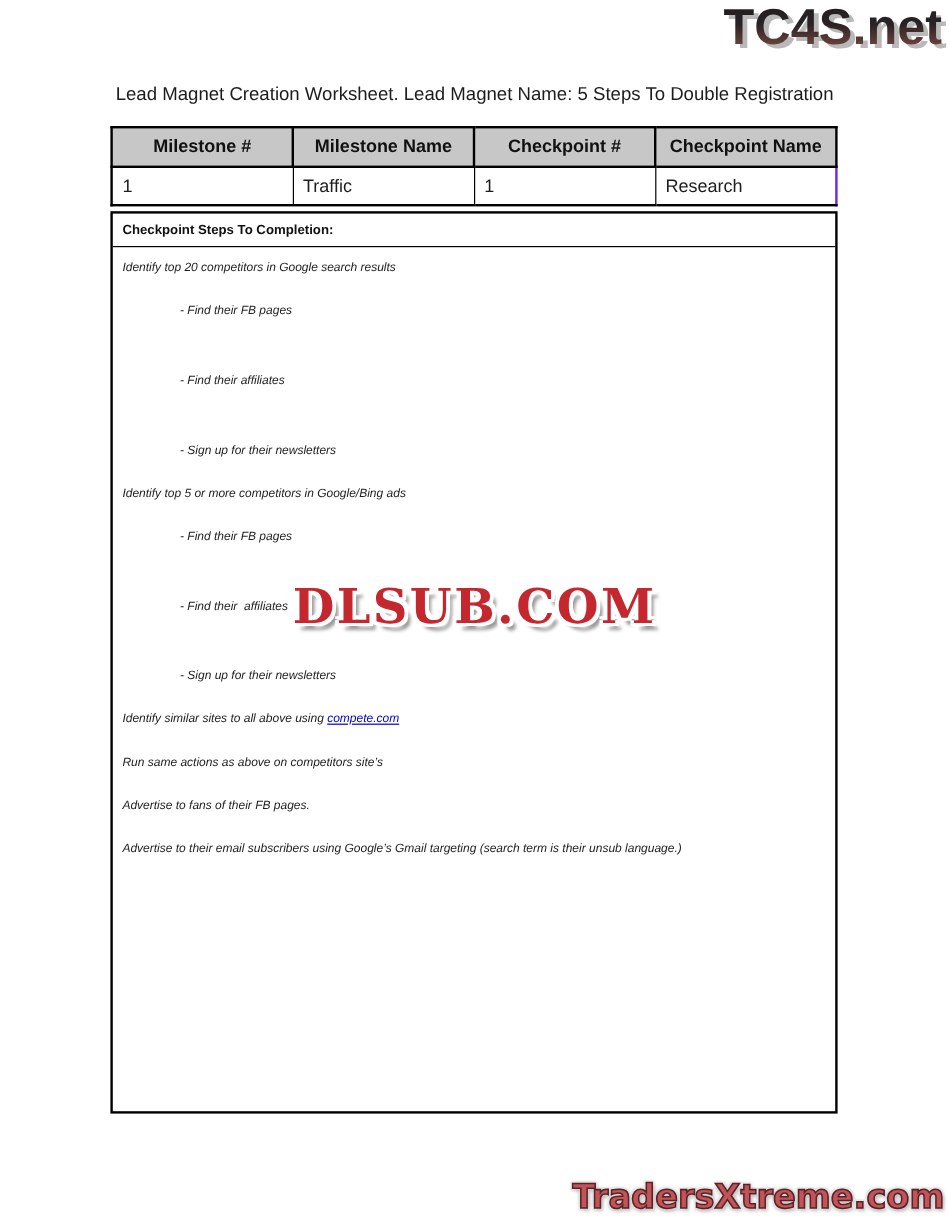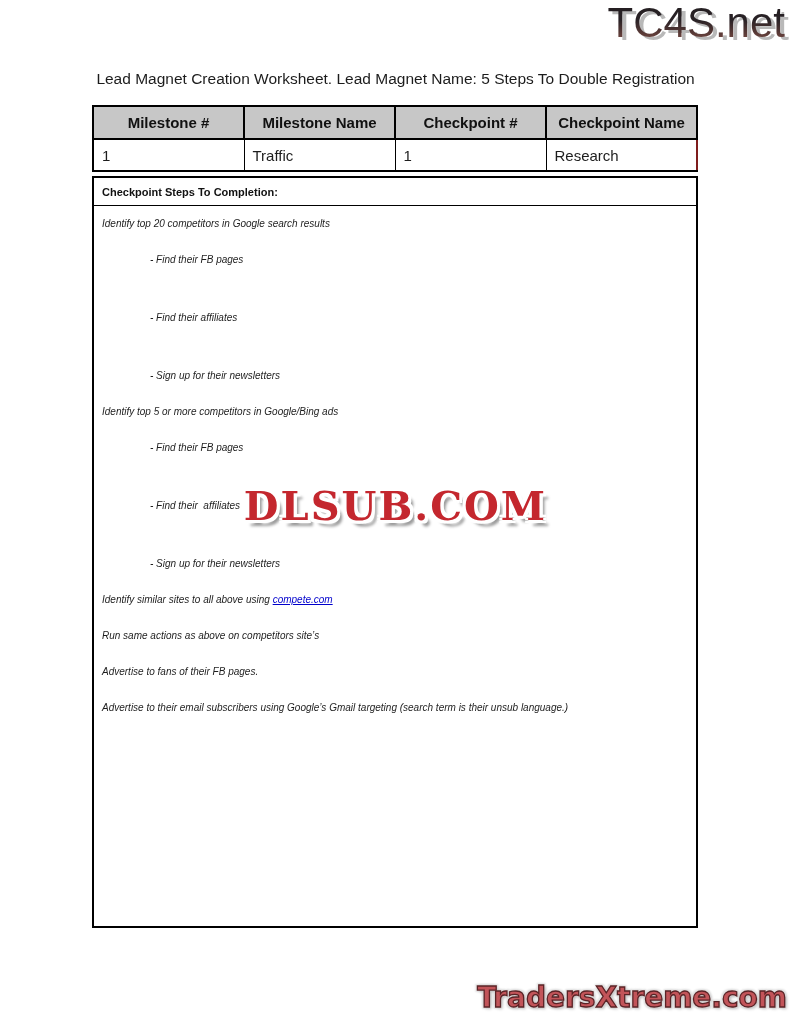--- a/index.html
+++ b/index.html
@@ -10,21 +10,21 @@
     font-family: "Liberation Sans", sans-serif;
     color: #1d1d1d;
     overflow: hidden;
     position: relative;
   }
   .page { position: relative; width: 791px; height: 1024px; }
 
   
   .top-logo {
     position: absolute; top: 0px; right: 6px;
-    font-size: 42px; font-weight: 400; letter-spacing: 0px;
+    font-size: 42px; font-weight: 700; letter-spacing: 0px;
     line-height: 46px; white-space: nowrap; margin-left: 48px;
   }
   .top-logo .shadow-layer {
     position: absolute; left: 4px; top: 3px;
     color: #b9b9b9; filter: blur(0.6px);
   }
   .top-logo .grad-layer {
     position: relative;
     background: linear-gradient(to bottom, #211c1e 0%, #292226 45%, #5e3c38 75%, #8a564e 100%);
     -webkit-background-clip: text; background-clip: text;
@@ -46,21 +46,21 @@
     border: 2px solid #000; background: #c7c7c7;
     font-size: 15px; font-weight: bold; text-align: center;
     height: 33px; padding: 0 4px; color: #111;
   }
   .milestone-table td {
     border: 1.5px solid #000; border-bottom: 2px solid #000;
     background: #fff; font-size: 15px; text-align: left;
     height: 32px; padding: 0 8px; font-weight: normal;
   }
   .milestone-table td:first-child { border-left: 2px solid #000; }
-  .milestone-table td:last-child { border-right: 2px solid #7f1d1d; }
+  .milestone-table td:last-child { border-right: 2px solid #6d28d9; }
 
   
   .steps-table {
     position: absolute; top: 176px; left: 92px; width: 606px; height: 752px;
     border: 2px solid #000; background: #fff;
   }
   .steps-header {
     height: 28px; border-bottom: 1.5px solid #000;
     display: flex; align-items: center; padding: 0 8px;
     font-size: 11px; font-weight: bold; color: #111;

